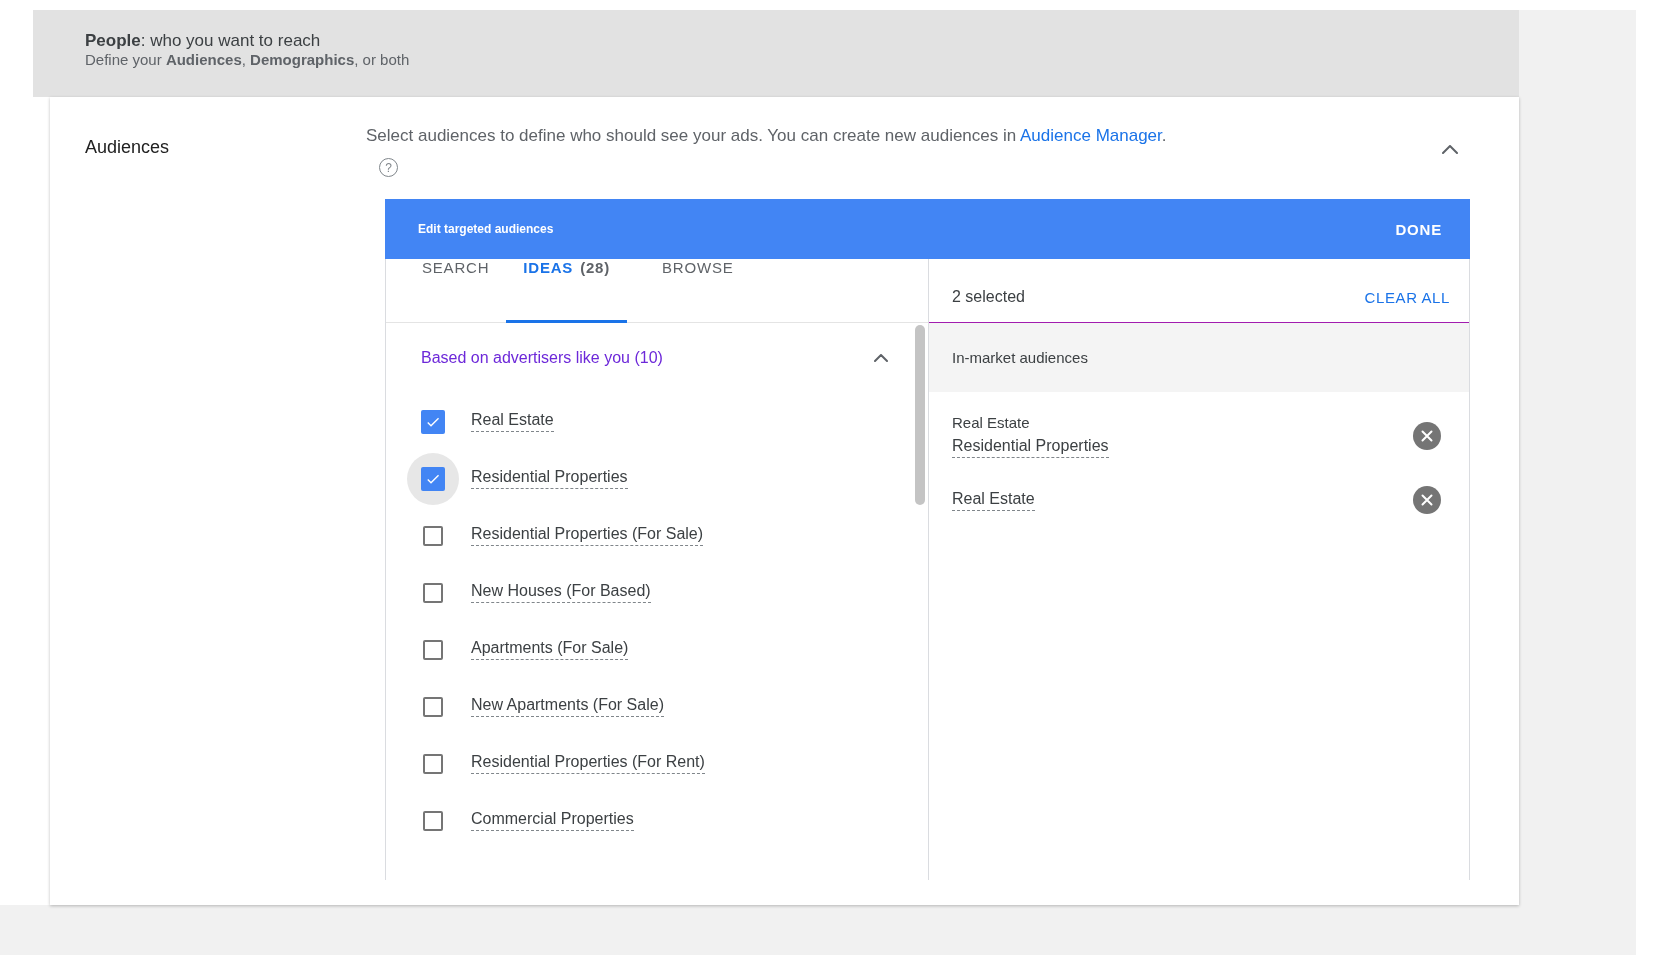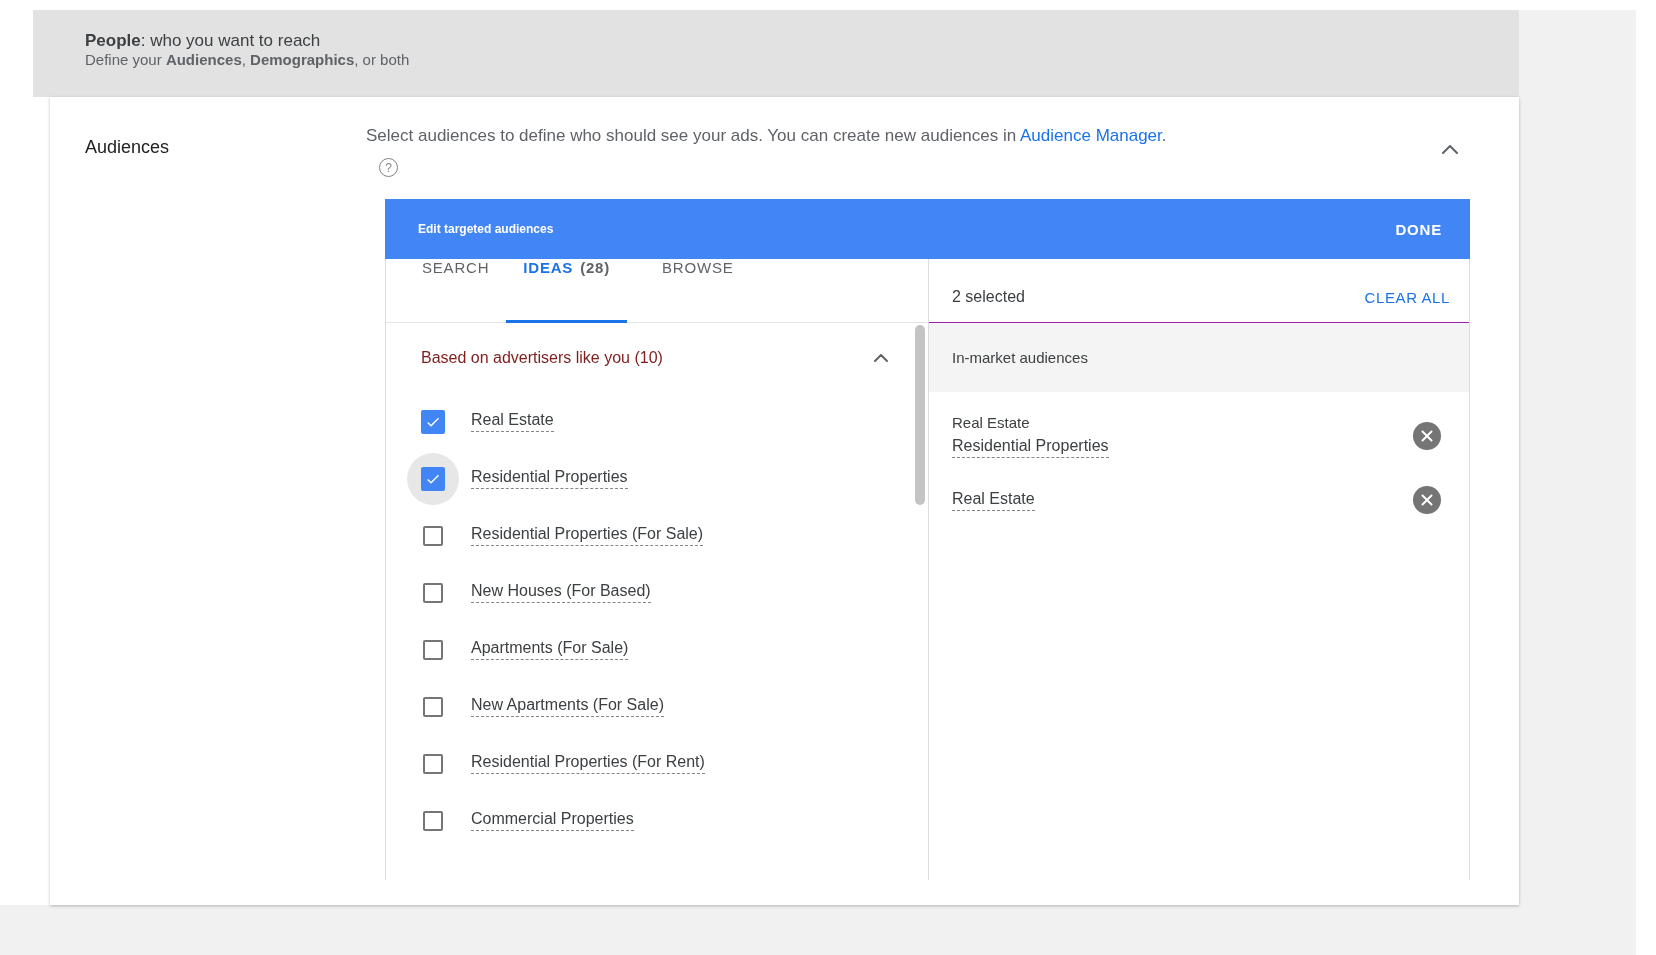--- a/index.html
+++ b/index.html
@@ -49,21 +49,21 @@
   .tab { position: relative; display: flex; align-items: flex-start; padding: 0 17px;
          font-size: 15px; letter-spacing: .8px; color: #5f6368; cursor: pointer; }
   .tab.active { color: #1a73e8; font-weight: 700; }
   .tab.active::after { content: ''; position: absolute; left: 0; right: 0; bottom: -1px;
                        height: 3px; background: #1a73e8; }
   .tab .count { color: #5f6368; font-weight: 700; margin-left: 7px; }
   .tab-browse { margin-left: 18px; }
 
   
   .group-row { height: 70px; display: flex; align-items: center; justify-content: space-between;
-               padding: 0 40px 0 35px; color: #7f1d1d; font-size: 16px; }
+               padding: 0 40px 0 35px; color: #6d28d9; font-size: 16px; }
   .group-chevron { cursor: pointer; display: flex; align-items: center; }
   .aud-row { height: 57px; display: flex; align-items: center; padding-left: 35px; }
   .cb-wrap { position: relative; width: 24px; height: 24px; margin-right: 26px; flex: none; }
   .cb-wrap.hover::before { content: ''; position: absolute; left: -14px; top: -14px;
                            width: 52px; height: 52px; border-radius: 50%; background: #e7e7e7; }
   .checkbox { position: relative; z-index: 1; display: block; width: 20px; height: 20px;
               margin: 2px; border: 2px solid #757575; border-radius: 2px; background: #ffffff; cursor: pointer; }
   .checkbox.checked { width: 24px; height: 24px; margin: 0; border: none; background: #4285f4;
                       display: flex; align-items: center; justify-content: center; }
   .aud-label { font-size: 16px; color: #3c4043; border-bottom: 1px dashed #80868b;

